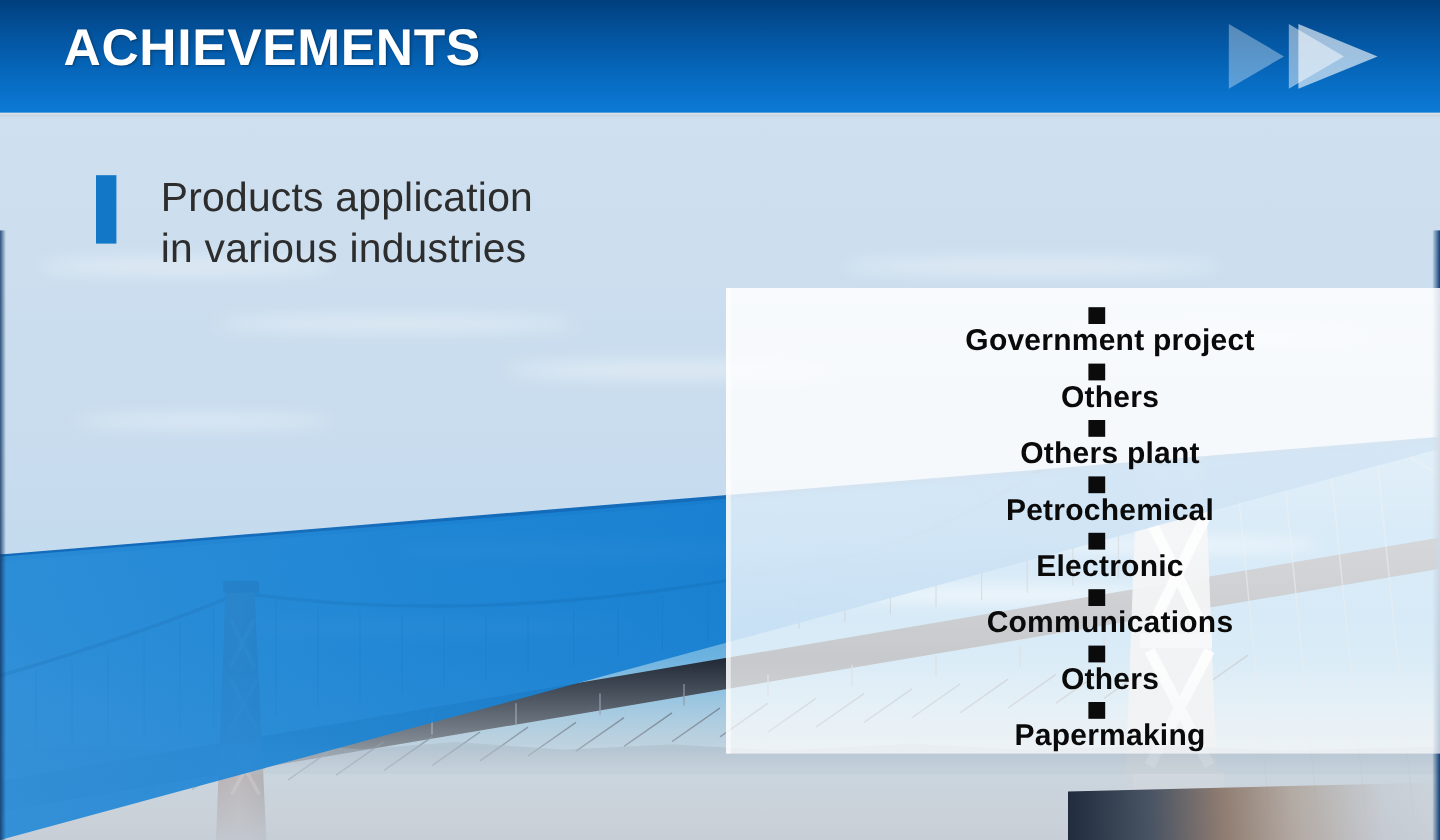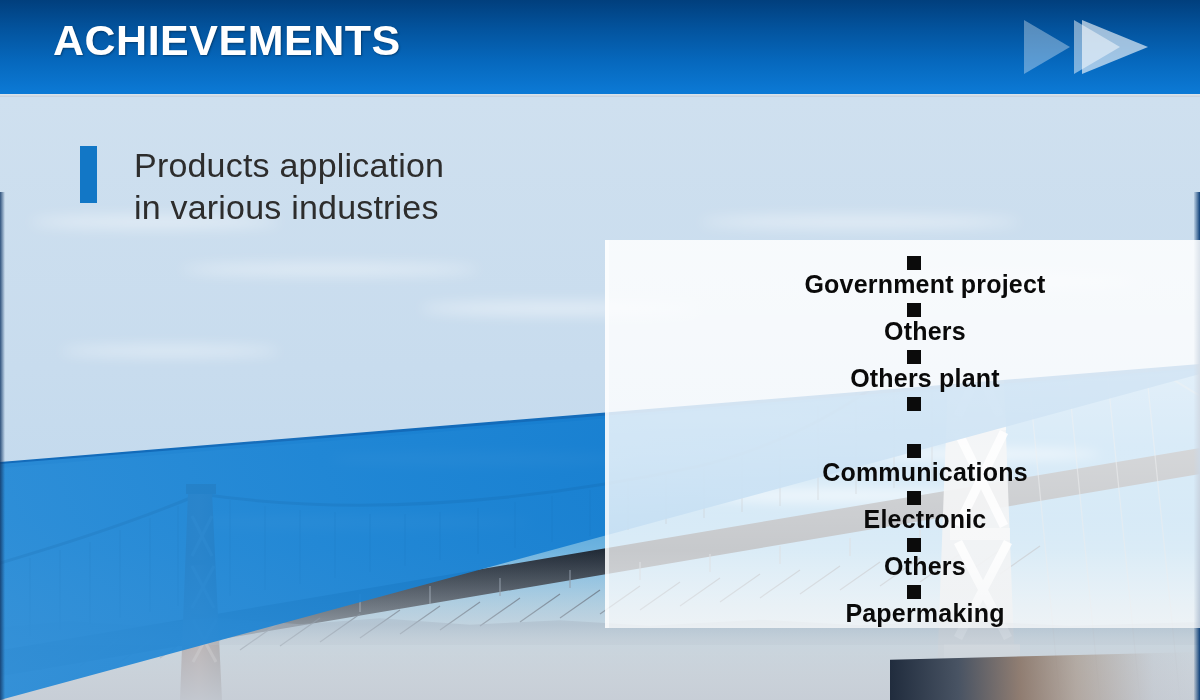--- a/index.html
+++ b/index.html
@@ -406,31 +406,32 @@
     <div class="bullet-row">
       <span class="bullet-marker"></span>
       <span class="bullet-label">Others</span>
     </div>
     <div class="bullet-row">
       <span class="bullet-marker"></span>
       <span class="bullet-label">Others plant</span>
     </div>
     <div class="bullet-row">
       <span class="bullet-marker"></span>
+      <span class="bullet-label">Petrochemical</span>
+    </div>
+    <div class="bullet-row">
+      <span class="bullet-marker"></span>
+      <span class="bullet-label">Electronic</span>
     </div>
     <div class="bullet-row">
       <span class="bullet-marker"></span>
       <span class="bullet-label">Communications</span>
     </div>
     <div class="bullet-row">
       <span class="bullet-marker"></span>
-      <span class="bullet-label">Electronic</span>
-    </div>
-    <div class="bullet-row">
-      <span class="bullet-marker"></span>
       <span class="bullet-label">Others</span>
     </div>
     <div class="bullet-row">
       <span class="bullet-marker"></span>
       <span class="bullet-label">Papermaking</span>
     </div>
   </div>
 
 </div>
 

